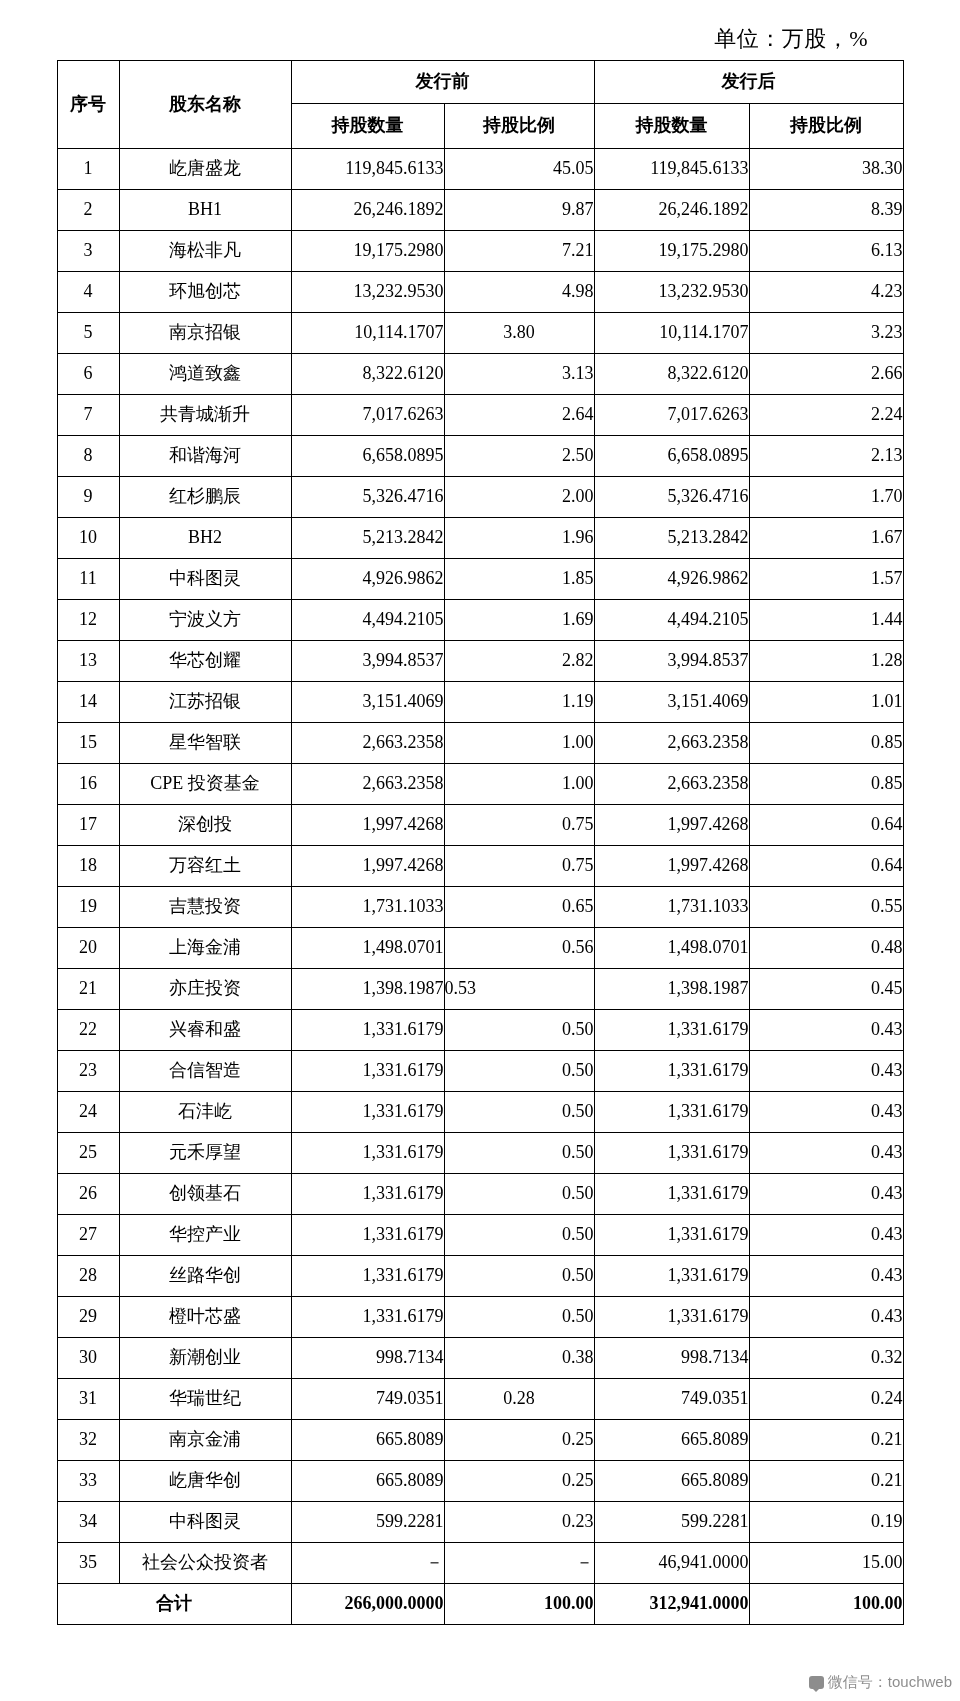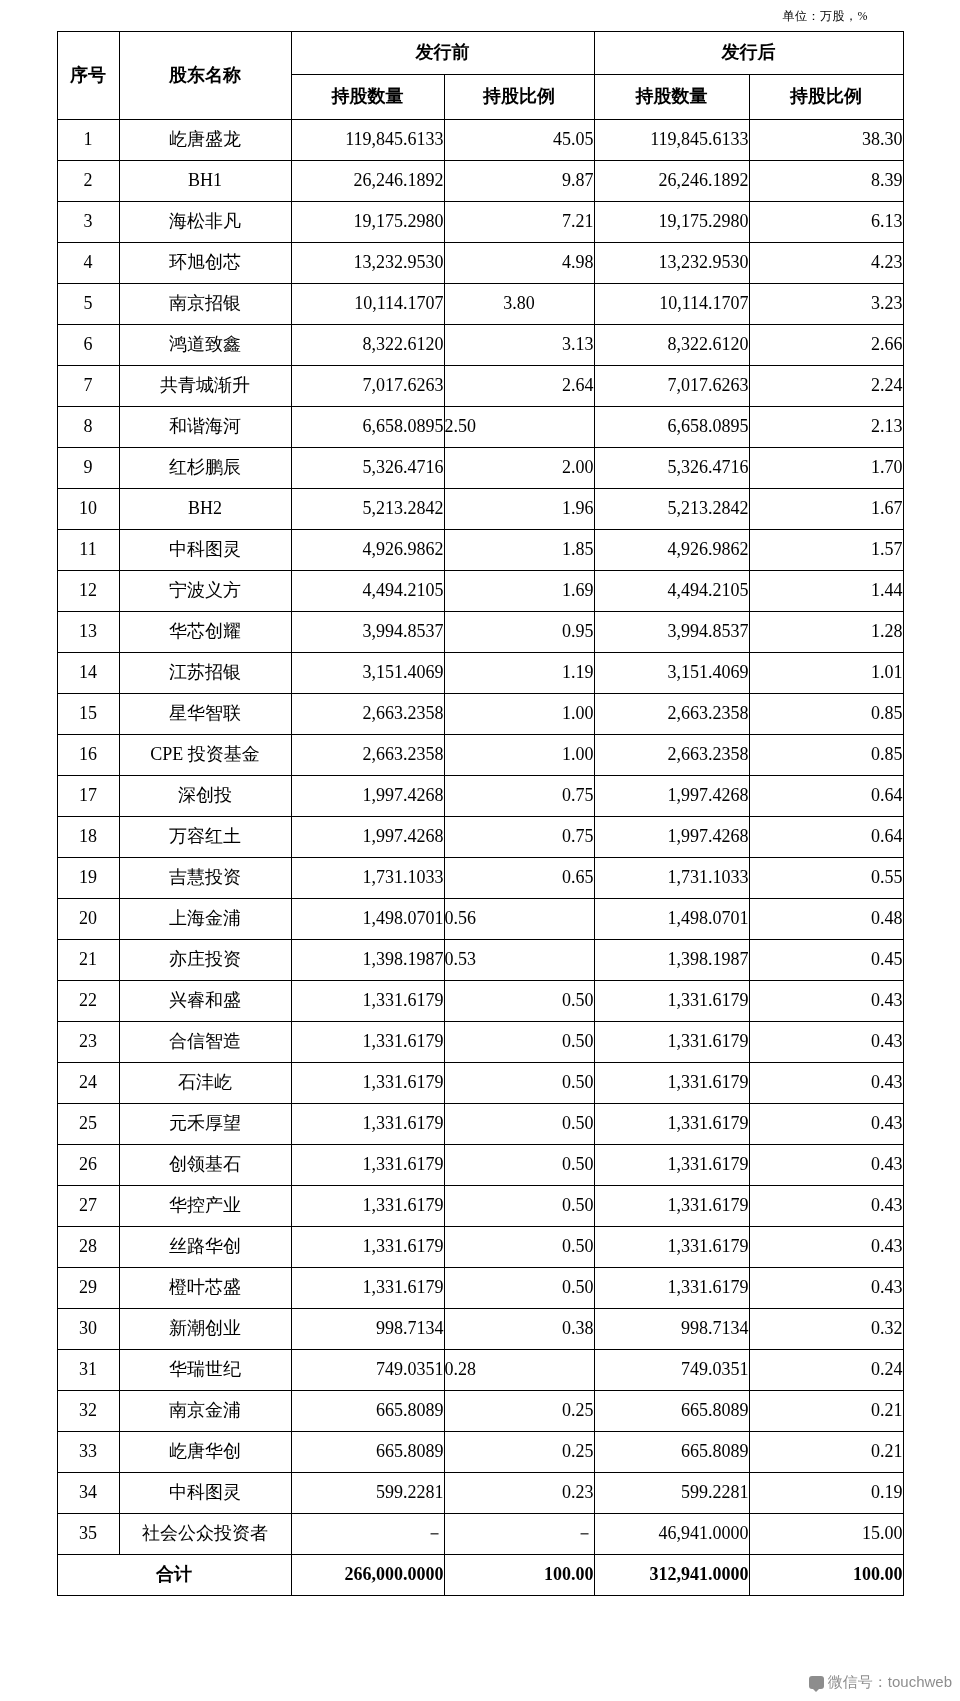--- a/index.html
+++ b/index.html
@@ -17,22 +17,22 @@
   }
   .page {
     width: 960px;
     height: 1701px;
     position: relative;
     box-sizing: border-box;
     padding: 0;
   }
   .unit-line {
     text-align: right;
-    font-size: 12px;
-    padding: 8px 92px 6px 0;
+    font-size: 22px;
+    padding: 24px 92px 6px 0;
     letter-spacing: 0.5px;
   }
   table.main {
     border-collapse: collapse;
     width: 846px;
     margin: 0 auto;
     table-layout: fixed;
   }
   table.main th, table.main td {
     border: 1.5px solid #000;
@@ -172,21 +172,21 @@
           <td class="cell-center">共青城渐升</td>
           <td style="text-align: right;">7,017.6263</td>
           <td style="text-align: right;">2.64</td>
           <td style="text-align: right;">7,017.6263</td>
           <td style="text-align: right;">2.24</td>
         </tr>
         <tr>
           <td class="cell-center">8</td>
           <td class="cell-center">和谐海河</td>
           <td style="text-align: right;">6,658.0895</td>
-          <td style="text-align: left;">2.50</td>
+          <td style="text-align: right;">2.50</td>
           <td style="text-align: right;">6,658.0895</td>
           <td style="text-align: right;">2.13</td>
         </tr>
         <tr>
           <td class="cell-center">9</td>
           <td class="cell-center">红杉鹏辰</td>
           <td style="text-align: right;">5,326.4716</td>
           <td style="text-align: right;">2.00</td>
           <td style="text-align: right;">5,326.4716</td>
           <td style="text-align: right;">1.70</td>
@@ -212,21 +212,21 @@
           <td class="cell-center">宁波义方</td>
           <td style="text-align: right;">4,494.2105</td>
           <td style="text-align: right;">1.69</td>
           <td style="text-align: right;">4,494.2105</td>
           <td style="text-align: right;">1.44</td>
         </tr>
         <tr>
           <td class="cell-center">13</td>
           <td class="cell-center">华芯创耀</td>
           <td style="text-align: right;">3,994.8537</td>
-          <td style="text-align: right;">0.95</td>
+          <td style="text-align: right;">2.82</td>
           <td style="text-align: right;">3,994.8537</td>
           <td style="text-align: right;">1.28</td>
         </tr>
         <tr>
           <td class="cell-center">14</td>
           <td class="cell-center">江苏招银</td>
           <td style="text-align: right;">3,151.4069</td>
           <td style="text-align: right;">1.19</td>
           <td style="text-align: right;">3,151.4069</td>
           <td style="text-align: right;">1.01</td>
@@ -268,21 +268,21 @@
           <td class="cell-center">吉慧投资</td>
           <td style="text-align: right;">1,731.1033</td>
           <td style="text-align: right;">0.65</td>
           <td style="text-align: right;">1,731.1033</td>
           <td style="text-align: right;">0.55</td>
         </tr>
         <tr>
           <td class="cell-center">20</td>
           <td class="cell-center">上海金浦</td>
           <td style="text-align: right;">1,498.0701</td>
-          <td style="">0.56</td>
+          <td style="text-align: right;">0.56</td>
           <td style="text-align: right;">1,498.0701</td>
           <td style="text-align: right;">0.48</td>
         </tr>
         <tr>
           <td class="cell-center">21</td>
           <td class="cell-center">亦庄投资</td>
           <td style="text-align: right;">1,398.1987</td>
           <td style="text-align: left;">0.53</td>
           <td style="text-align: right;">1,398.1987</td>
           <td style="text-align: right;">0.45</td>
@@ -356,21 +356,21 @@
           <td class="cell-center">新潮创业</td>
           <td style="text-align: right;">998.7134</td>
           <td style="text-align: right;">0.38</td>
           <td style="text-align: right;">998.7134</td>
           <td style="text-align: right;">0.32</td>
         </tr>
         <tr>
           <td class="cell-center">31</td>
           <td class="cell-center">华瑞世纪</td>
           <td style="text-align: right;">749.0351</td>
-          <td style="text-align: left;">0.28</td>
+          <td style="text-align: center;">0.28</td>
           <td style="text-align: right;">749.0351</td>
           <td style="text-align: right;">0.24</td>
         </tr>
         <tr>
           <td class="cell-center">32</td>
           <td class="cell-center">南京金浦</td>
           <td style="text-align: right;">665.8089</td>
           <td style="text-align: right;">0.25</td>
           <td style="text-align: right;">665.8089</td>
           <td style="text-align: right;">0.21</td>

